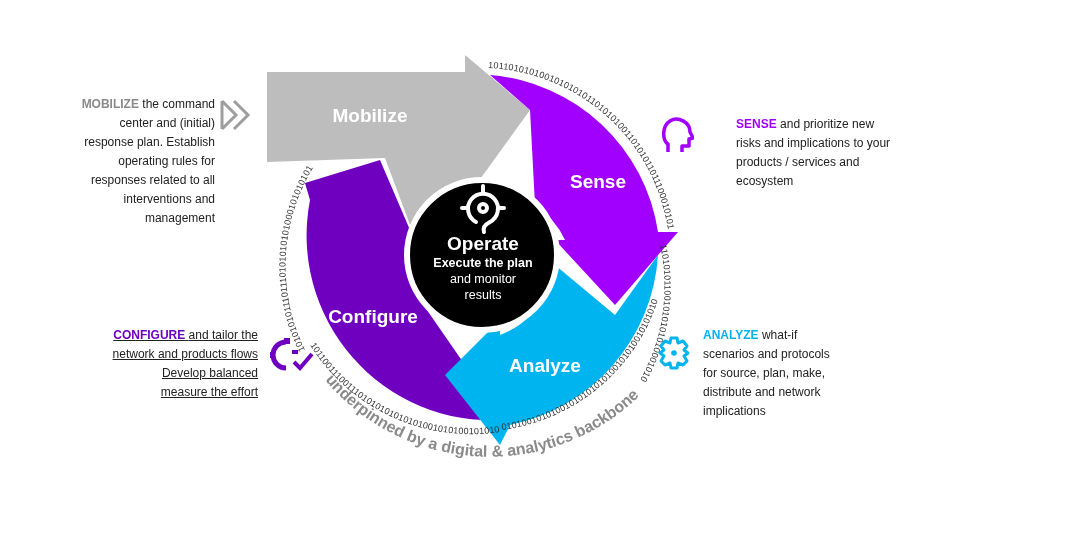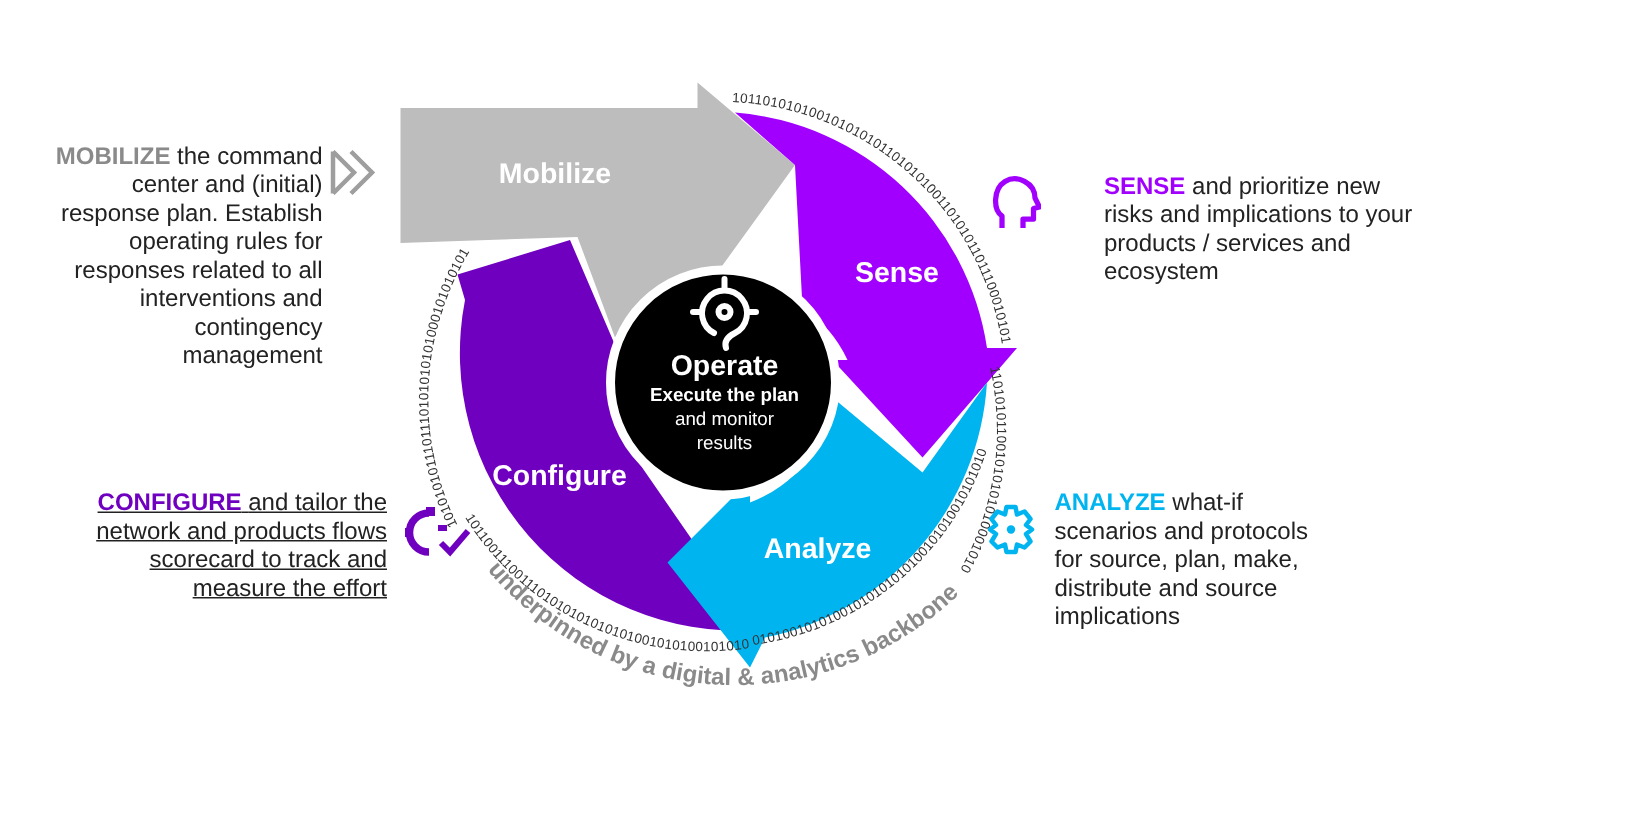--- a/index.html
+++ b/index.html
@@ -1,17 +1,17 @@
 <!DOCTYPE html>
 <html><head>
 <meta charset="utf-8">
 <style>
   html, body { margin:0; padding:0; background:#ffffff; }
   body { width:1087px; height:553px; position:relative; overflow:hidden; font-family:"Liberation Sans", sans-serif; }
-  .desc { position:absolute; font-size:16px; line-height:19px; color:#222; }
+  .desc { position:absolute; font-size:12px; line-height:19px; color:#222; }
   .desc .kw { font-weight:bold; }
   .right-align { text-align:right; }
   #diagram { position:absolute; left:0; top:0; width:1087px; height:553px; }
   .seg-label { font-family:"Liberation Sans", sans-serif; font-weight:bold; fill:#ffffff; font-size:19px; }
   .binary { font-family:"Liberation Sans", sans-serif; font-size:9px; fill:#333; letter-spacing:0.2px; }
   .backbone { font-family:"Liberation Sans", sans-serif; font-weight:bold; font-size:16px; fill:#8a8a8a; }
   .operate-title { font-family:"Liberation Sans", sans-serif; font-weight:bold; font-size:19px; fill:#fff; }
   .operate-sub1 { font-family:"Liberation Sans", sans-serif; font-weight:bold; font-size:12.5px; fill:#fff; }
   .operate-sub2 { font-family:"Liberation Sans", sans-serif; font-size:12.5px; fill:#fff; }
   .icon { position:absolute; }
@@ -63,53 +63,52 @@
   <text class="backbone"><textPath href="#arc-backbone">underpinned by a digital &amp; analytics backbone</textPath></text>
 </svg>
 
 <div class="desc right-align" style="left:20px; top:95px; width:195px;">
   <div><span class="kw" style="color:#8a8a8a">MOBILIZE</span> <span>the command</span></div>
   <div>center and (initial)</div>
   <div>response plan. Establish</div>
   <div>operating rules for</div>
   <div>responses related to all</div>
   <div>interventions and</div>
-  <div>contingency</div>
   <div>management</div>
 </div>
 <svg class="icon" style="left:218px; top:97px;" width="36" height="36" viewBox="0 0 36 36">
   <path d="M4 4 L18 18 L4 32 M4 4 L4 32" fill="none" stroke="#9e9e9e" stroke-width="3"></path>
   <path d="M16 4 L30 18 L16 32" fill="none" stroke="#9e9e9e" stroke-width="3"></path>
 </svg>
 
 <svg class="icon" style="left:660px; top:116px;" width="34" height="40" viewBox="0 0 34 40">
   <path d="M8 36 L8 28 C2 24 2 10 10 5 C18 0 30 6 30 16 L33 22 L29 23 L29 30 L22 30 L22 36" fill="none" stroke="#a100ff" stroke-width="3.5" stroke-linejoin="round"></path>
 </svg>
 <div class="desc" style="left:736px; top:115px; width:240px;">
   <div><span class="kw" style="color:#a100ff">SENSE</span> <span>and prioritize new</span></div>
   <div>risks and implications to your</div>
   <div>products / services and</div>
   <div>ecosystem</div>
 </div>
 
 <div class="desc right-align" style="left:30px; top:326px; width:228px;text-decoration:underline;">
   <div><span class="kw" style="color:#7000c0">CONFIGURE</span> <span>and tailor the</span></div>
   <div>network and products flows</div>
-  <div>scorecard to track and</div>
+  <div>Develop balanced</div>
   <div>measure the effort</div>
 </div>
 <svg class="icon" style="left:266px; top:336px;" width="50" height="38" viewBox="0 0 50 38">
   <path d="M20 6 A13 13 0 1 0 20 32" fill="none" stroke="#7000c0" stroke-width="5"></path>
   <path d="M18 2 L24 2 L24 8 L18 8 Z M4 16 L9 16 L9 22 L4 22 Z M26 14 L32 14 L32 18 L26 18 Z" fill="#7000c0"></path>
   <path d="M28 26 L34 32 L46 18" fill="none" stroke="#7000c0" stroke-width="4"></path>
 </svg>
 
 <svg class="icon" style="left:656px; top:335px;" width="36" height="36" viewBox="0 0 36 36">
   <path d="M15 3 L21 3 L22 8 L27 6 L31 11 L28 15 L32 18 L28 21 L31 26 L27 30 L22 28 L21 33 L15 33 L14 28 L9 30 L5 26 L8 21 L4 18 L8 15 L5 11 L9 6 L14 8 Z" fill="none" stroke="#00b4f0" stroke-width="3" stroke-linejoin="round"></path>
   <circle cx="18" cy="18" r="2.8" fill="#00b4f0"></circle>
 </svg>
 <div class="desc" style="left:703px; top:326px; width:220px;">
   <div><span class="kw" style="color:#00b4f0">ANALYZE</span> <span>what-if</span></div>
   <div>scenarios and protocols</div>
   <div>for source, plan, make,</div>
-  <div>distribute and source</div>
+  <div>distribute and network</div>
   <div>implications</div>
 </div>
 
 </body></html>

